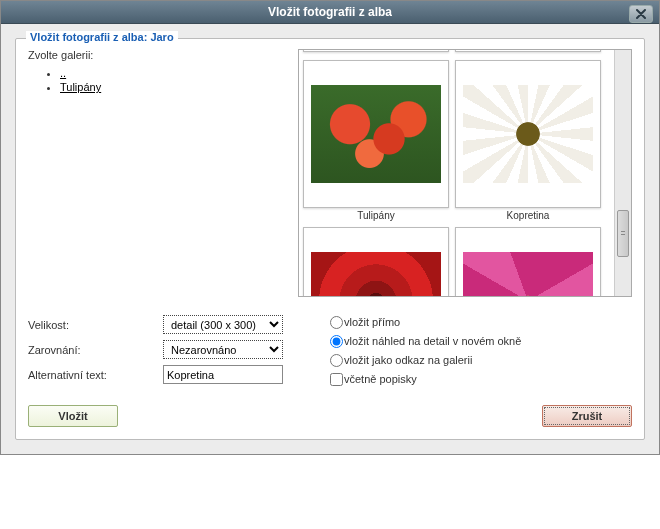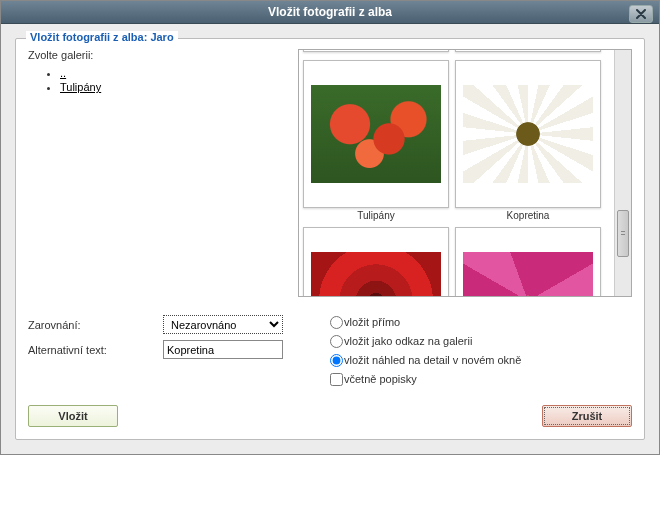--- a/index.html
+++ b/index.html
@@ -121,47 +121,51 @@
             </div>
             <div class="scrollbar">
               <div class="scroll-thumb"></div>
             </div>
           </div>
         </div>
 
         <div class="lower">
           <div class="form-col">
             <div class="form-row">
+              <label>Velikost:</label>
+              <select><option>detail (300 x 300)</option></select>
+            </div>
+            <div class="form-row">
               <label>Zarovnání:</label>
               <select><option>Nezarovnáno</option></select>
             </div>
             <div class="form-row">
               <label>Alternativní text:</label>
               <input type="text" value="Kopretina" style="">
             </div>
           </div>
 
           <div class="insert-opts">
             <div class="opt-row">
               <span class="radio">
                   <input type="radio" name="ins" style="">
                 </span>
               <span>vložit přímo</span>
             </div>
             <div class="opt-row">
               <span class="radio">
+                  <input type="radio" name="ins" checked="" style="">
+                </span>
+              <span>vložit náhled na detail v novém okně</span>
+            </div>
+            <div class="opt-row">
+              <span class="radio">
                   <input type="radio" name="ins" style="">
                 </span>
               <span>vložit jako odkaz na galerii</span>
-            </div>
-            <div class="opt-row">
-              <span class="radio">
-                  <input type="radio" name="ins" checked="" style="">
-                </span>
-              <span>vložit náhled na detail v novém okně</span>
             </div>
             <div class="opt-row">
               <span class="checkbox">
                   <input type="checkbox" style="">
                 </span>
               <span>včetně popisky</span>
             </div>
           </div>
         </div>
 

